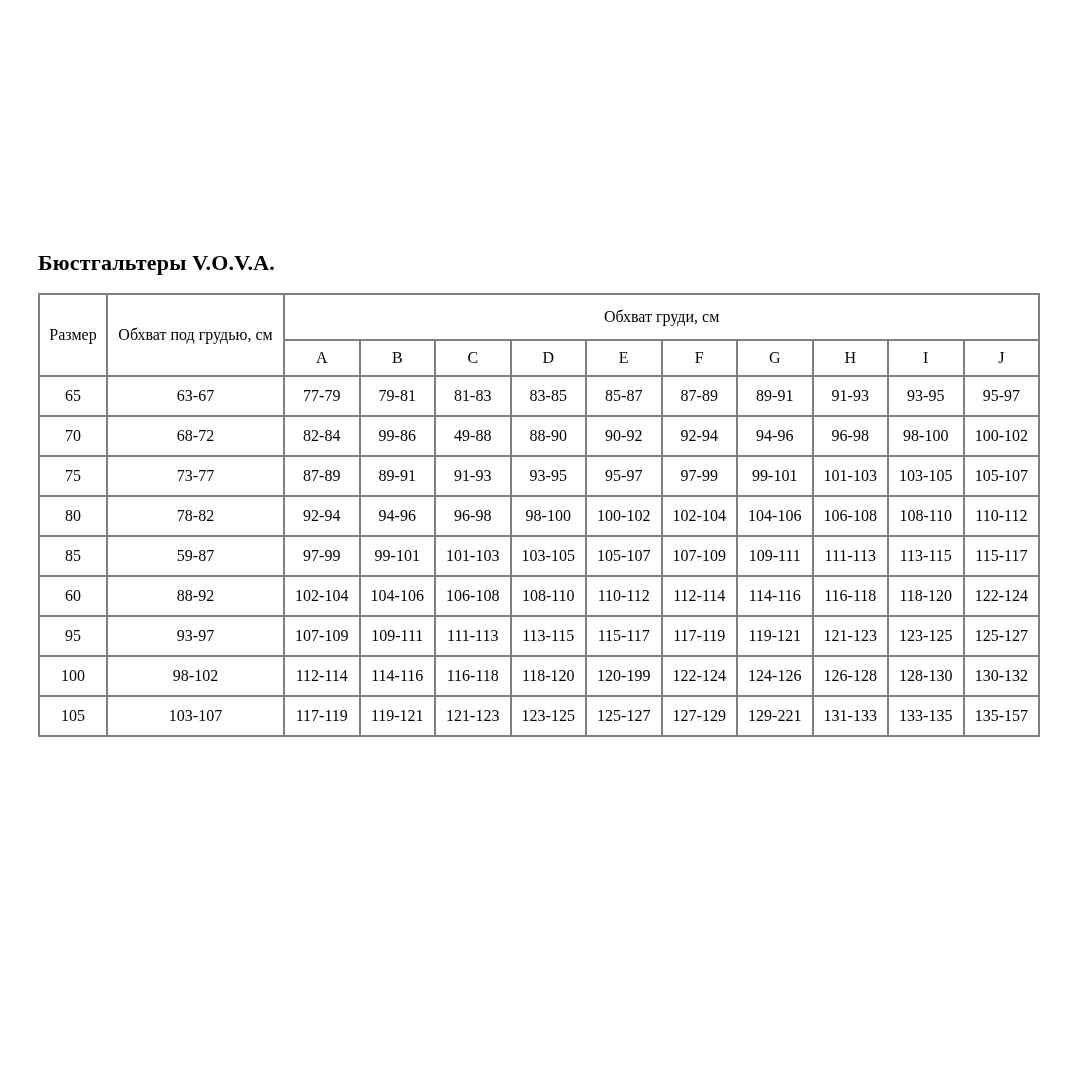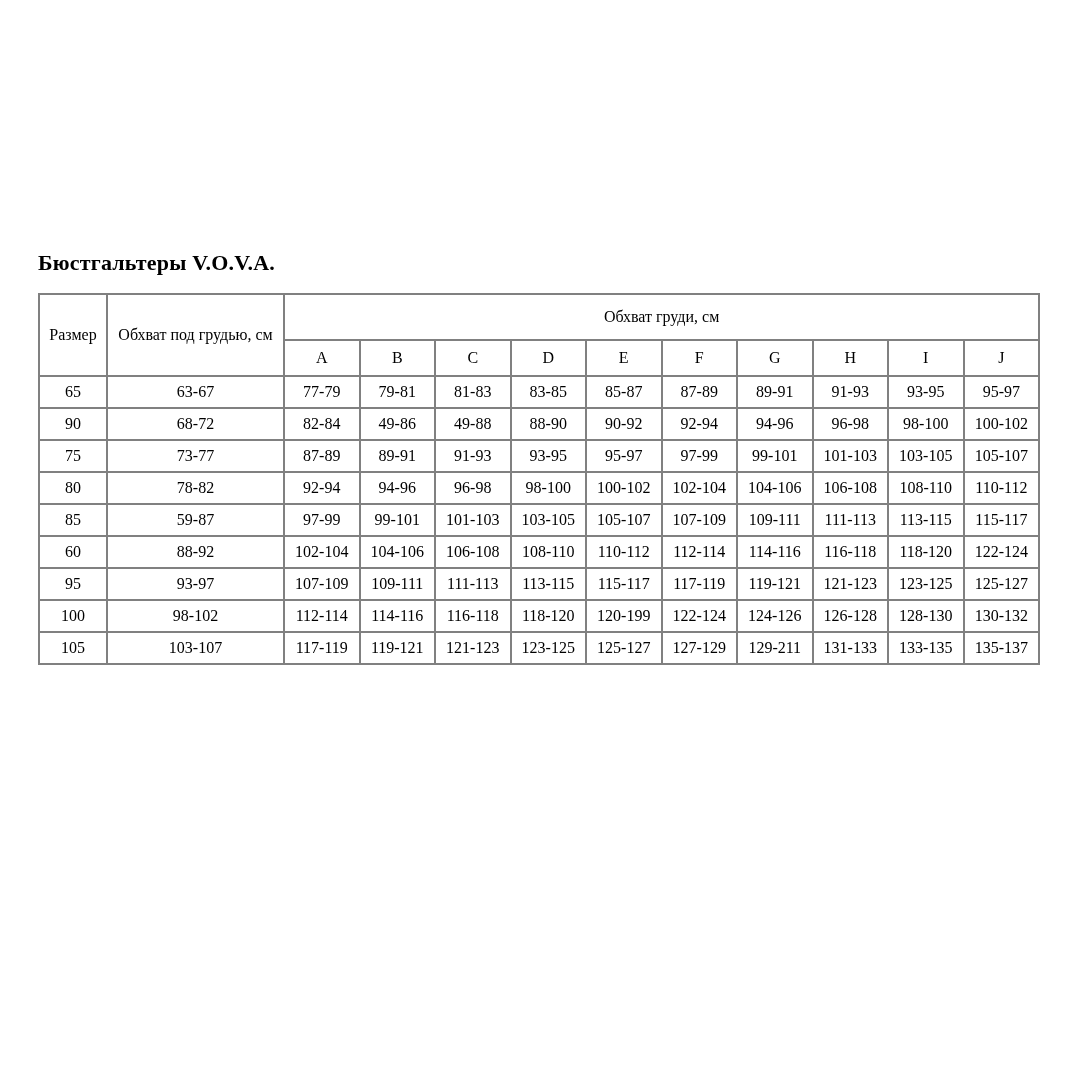--- a/index.html
+++ b/index.html
@@ -33,21 +33,21 @@
   table.size-table td {
     border: 2px solid var(--border-color, #808080);
     text-align: center;
     vertical-align: middle;
     font-size: 16px;
     font-weight: normal;
     padding: 0 2px;
   }
   tr.group-header-row { height: 46px; }
   tr.cup-header-row   { height: 36px; }
-  tbody tr            { height: 32px; margin-top: 8px; }
+  tbody tr            { height: 40px; margin-top: 8px; }
   col.col-size  { width: 68px; }
   col.col-under { width: 177px; }
   col.col-cup   { width: 75.5px; }
 </style>
 </head>
 <body>
 
 <div class="content">
   <h2 class="page-title">Бюстгальтеры V.O.V.A.</h2>
 
@@ -96,24 +96,24 @@
           <td>81-83</td>
           <td>83-85</td>
           <td>85-87</td>
           <td>87-89</td>
           <td>89-91</td>
           <td>91-93</td>
           <td>93-95</td>
           <td>95-97</td>
         </tr>
         <tr>
-          <td>90</td>
+          <td>70</td>
           <td>68-72</td>
           <td>82-84</td>
-          <td>49-86</td>
+          <td>99-86</td>
           <td>49-88</td>
           <td>88-90</td>
           <td>90-92</td>
           <td>92-94</td>
           <td>94-96</td>
           <td>96-98</td>
           <td>98-100</td>
           <td>100-102</td>
         </tr>
         <tr>
@@ -202,20 +202,20 @@
         </tr>
         <tr>
           <td>105</td>
           <td>103-107</td>
           <td>117-119</td>
           <td>119-121</td>
           <td>121-123</td>
           <td>123-125</td>
           <td>125-127</td>
           <td>127-129</td>
-          <td>129-211</td>
+          <td>129-221</td>
           <td>131-133</td>
           <td>133-135</td>
-          <td>135-137</td>
+          <td>135-157</td>
         </tr>
       </tbody>
   </table>
 </div>
 
 </body></html>

